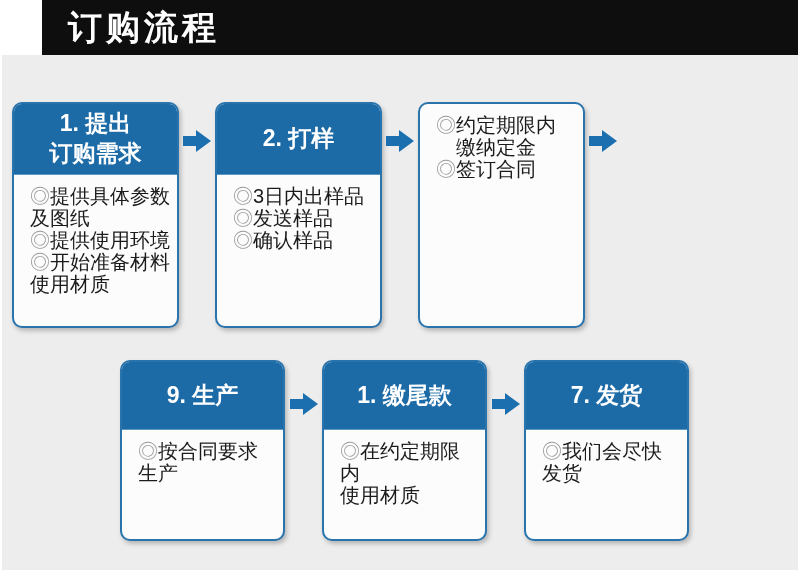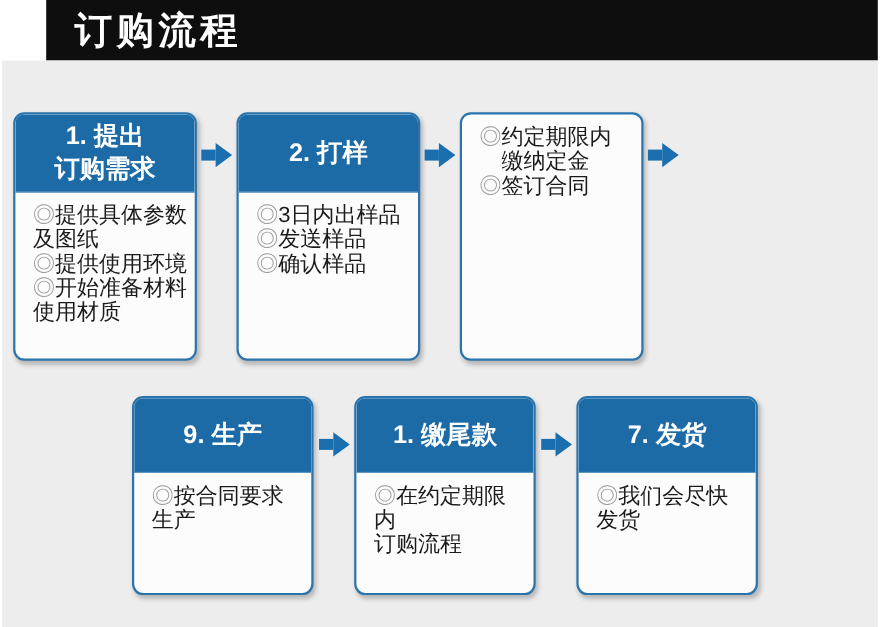--- a/index.html
+++ b/index.html
@@ -164,21 +164,21 @@
             <div class="shaft"></div>
             <div class="head"></div>
           </div>
       </div>
 
       <div class="step">
         <div class="step-header">1. 缴尾款</div>
         <div class="step-body">
           <ul class="step-items">
               <li class="step-item"><span class="bullet">◎</span><span class="item-text">在约定期限内
-订购流程</span></li>
+使用材质</span></li>
             </ul>
         </div>
       </div>
 
       <div class="gap">
         <div class="arrow">
             <div class="shaft"></div>
             <div class="head"></div>
           </div>
       </div>

